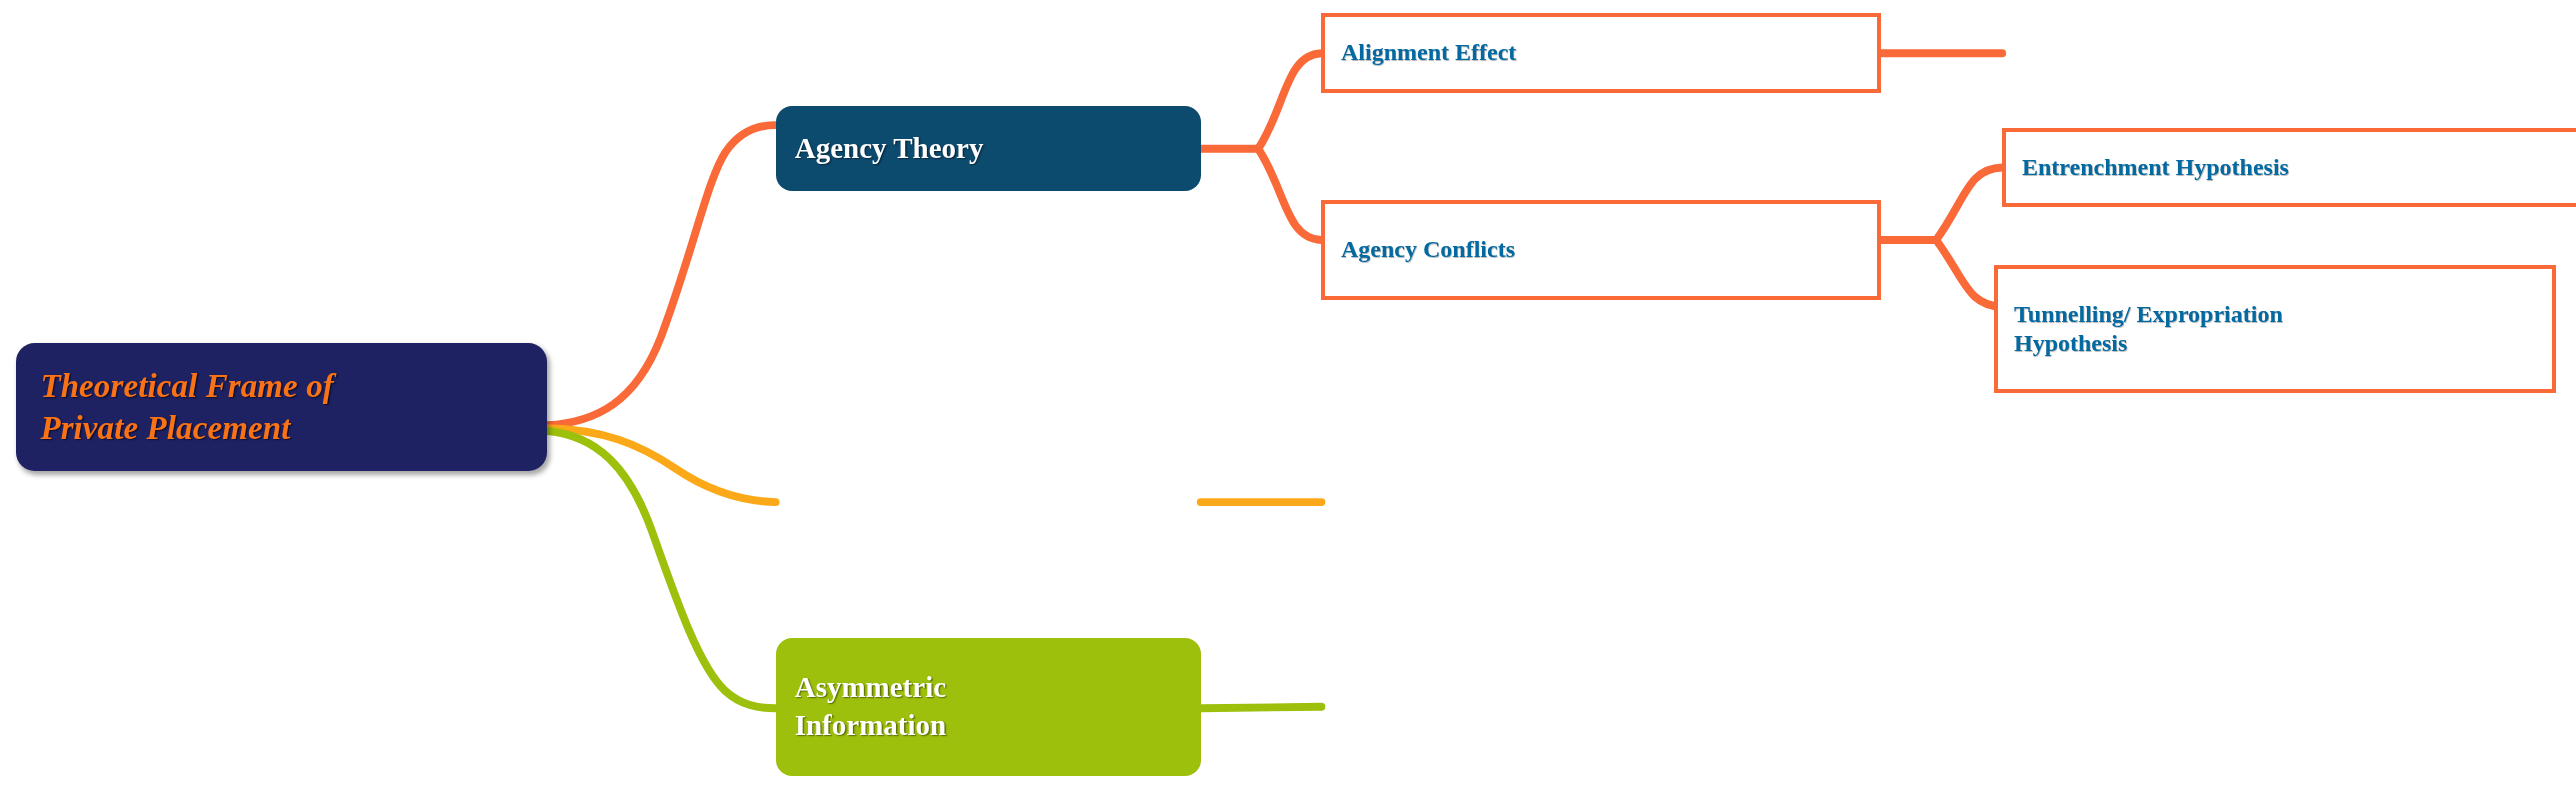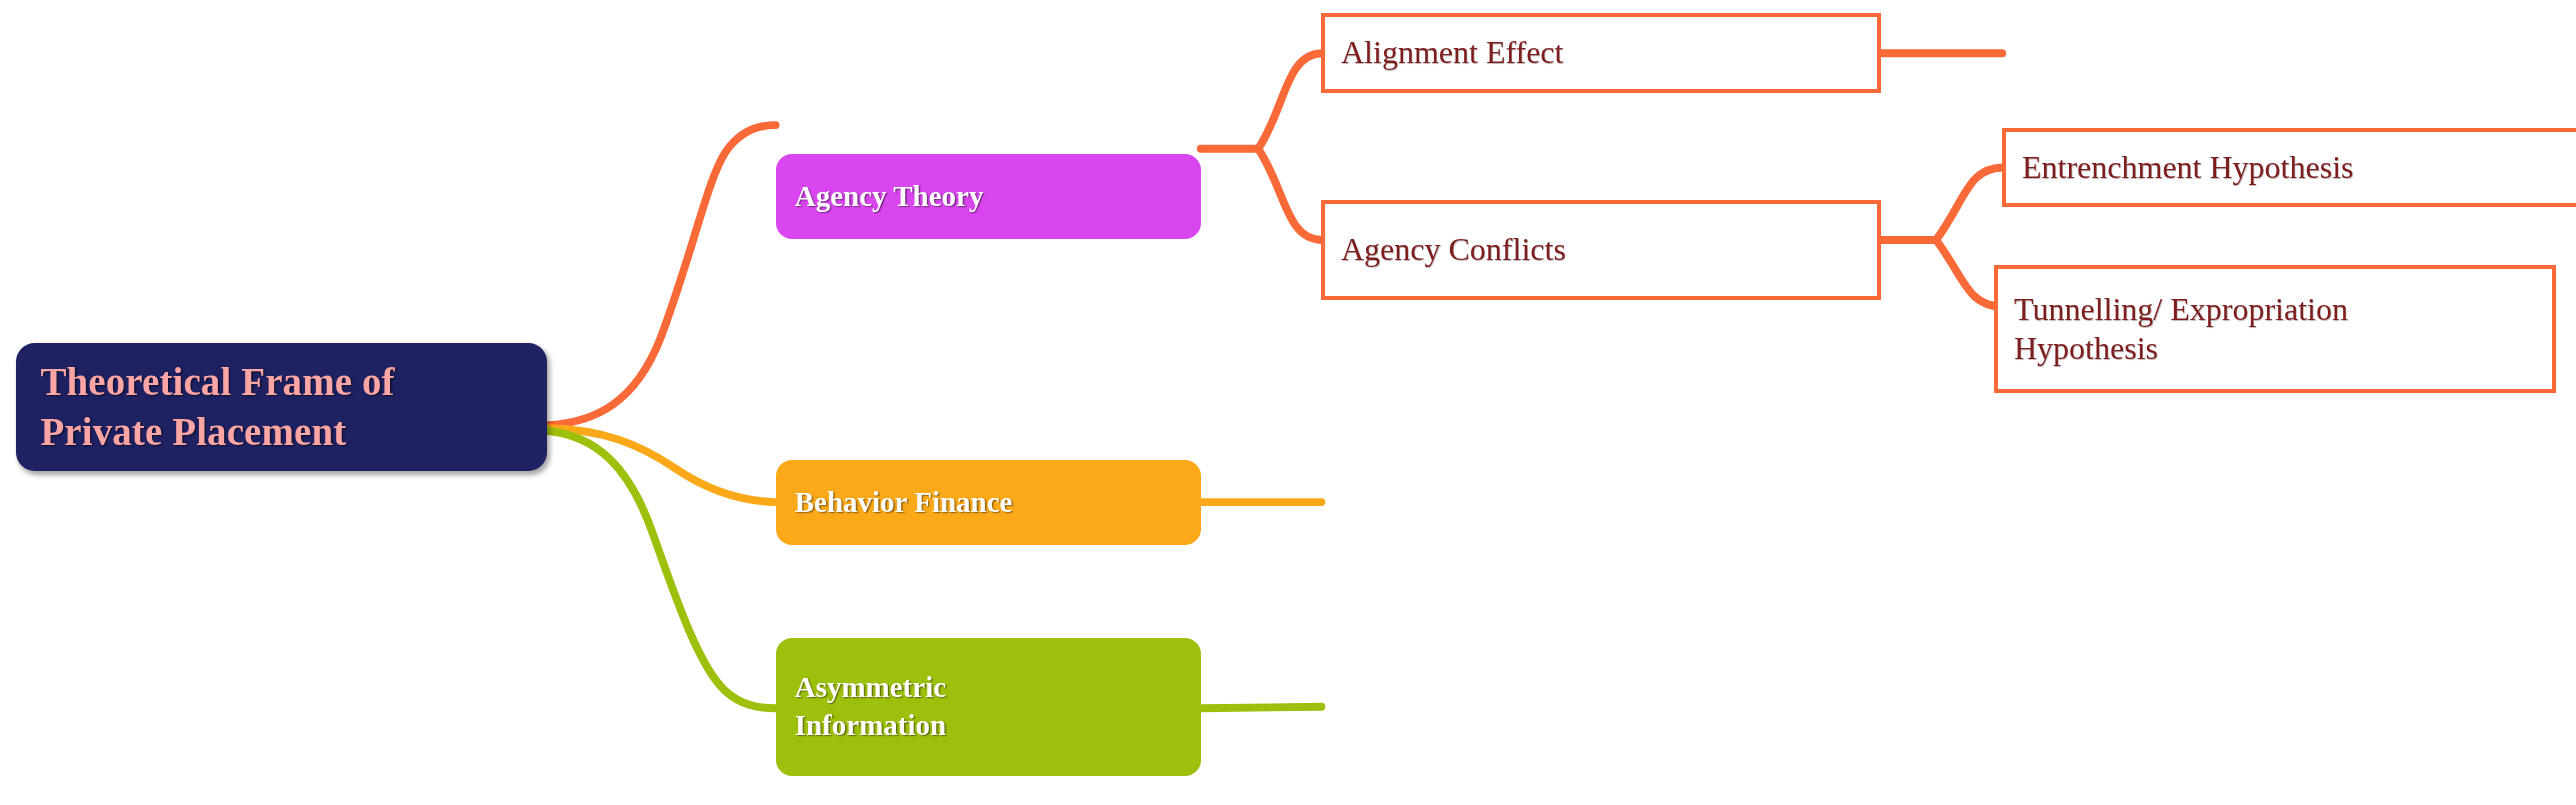--- a/index.html
+++ b/index.html
@@ -29,26 +29,27 @@
     align-items: center;
   }
 
   
   .node.root {
     border-radius: 18.7px;
     box-shadow: 2.2px 3.6px 5px rgba(0,0,0,0.35);
     padding: 0 24.4px;
   }
   .node.root .label {
-    color: #fca5a5;
+    color: #f97316;
     font-weight: bold;
-    font-size: 39px;
+    font-size: 33px;
     line-height: 1.28;
     letter-spacing: 0.1px;
     text-shadow: 1.4px 1.4px 1.4px rgba(0,0,0,0.55);
+    font-style: italic;
   }
 
   
   .node.branch {
     border-radius: 16px;
     padding: 0 18.7px;
   }
   .node.branch .label {
     color: #ffffff;
     font-weight: bold;
@@ -58,23 +59,23 @@
   }
 
   
   .node.leaf {
     background: #ffffff;
     border-style: solid;
     border-width: 4.3px;
     padding: 0 16px;
   }
   .node.leaf .label {
-    color: #7f1d1d;
-    font-weight: normal;
-    font-size: 32px;
+    color: #0369a1;
+    font-weight: bold;
+    font-size: 24px;
     line-height: 1.22;
     text-shadow: 0.7px 0.7px 0.7px rgba(0,0,0,0.28);
   }
 
   .label { white-space: pre-line; }
 </style>
 </head>
 <body>
 
 <div id="canvas">
@@ -94,21 +95,21 @@
         <path d="M 1672,699 L 1840,699" stroke="#FBA919" stroke-width="11" fill="none"></path>
         <path d="M 1672,986 L 1840,984" stroke="#9DC00C" stroke-width="11" fill="none"></path>
       </g>
   </svg>
 
   <div class="node root" id="n-root" style="left: 16px; top: 343px; width: 531px; height: 128px; background: rgb(30, 33, 98);">
     <span class="label">Theoretical Frame of
 Private Placement</span>
   </div>
 
-  <div class="node branch" id="n-agency-theory" style="left: 776px; top: 106px; width: 425px; height: 85px; background: #d946ef; margin-top: 48px;">
+  <div class="node branch" id="n-agency-theory" style="left: 776px; top: 106px; width: 425px; height: 85px; background: #0c4a6e;">
     <span class="label">Agency Theory</span>
   </div>
 
   <div class="node leaf" id="n-alignment-effect" style="left: 1321px; top: 13px; width: 560px; height: 80px; border-color: rgb(250, 106, 56); background: rgb(255, 255, 255);">
     <span class="label">Alignment Effect</span>
   </div>
 
 
   <div class="node leaf" id="n-agency-conflicts" style="left: 1321px; top: 200px; width: 560px; height: 100px; border-color: rgb(250, 106, 56); background: rgb(255, 255, 255);">
     <span class="label">Agency Conflicts</span>
@@ -116,23 +117,20 @@
 
   <div class="node leaf" id="n-entrenchment-hypothesis" style="left: 2002px; top: 128px; width: 676px; height: 79px; border-color: rgb(250, 106, 56); background: rgb(255, 255, 255);">
     <span class="label">Entrenchment Hypothesis</span>
   </div>
 
   <div class="node leaf" id="n-tunnelling-expropriation-hypothesis" style="left: 1994px; top: 243px; width: 562px; height: 128px; border-color: rgb(250, 106, 56); background: rgb(255, 255, 255); margin-top: 22px;">
     <span class="label">Tunnelling/ Expropriation
 Hypothesis</span>
   </div>
 
-  <div class="node branch" id="n-behavior-finance" style="left: 776px; top: 460px; width: 425px; height: 85px; background: rgb(251, 169, 25);">
-    <span class="label">Behavior Finance</span>
-  </div>
 
 
   <div class="node branch" id="n-asymmetric-information" style="left: 776px; top: 638px; width: 425px; height: 138px; background: rgb(157, 192, 12);">
     <span class="label">Asymmetric
 Information</span>
   </div>
 
 
 </div>
 

